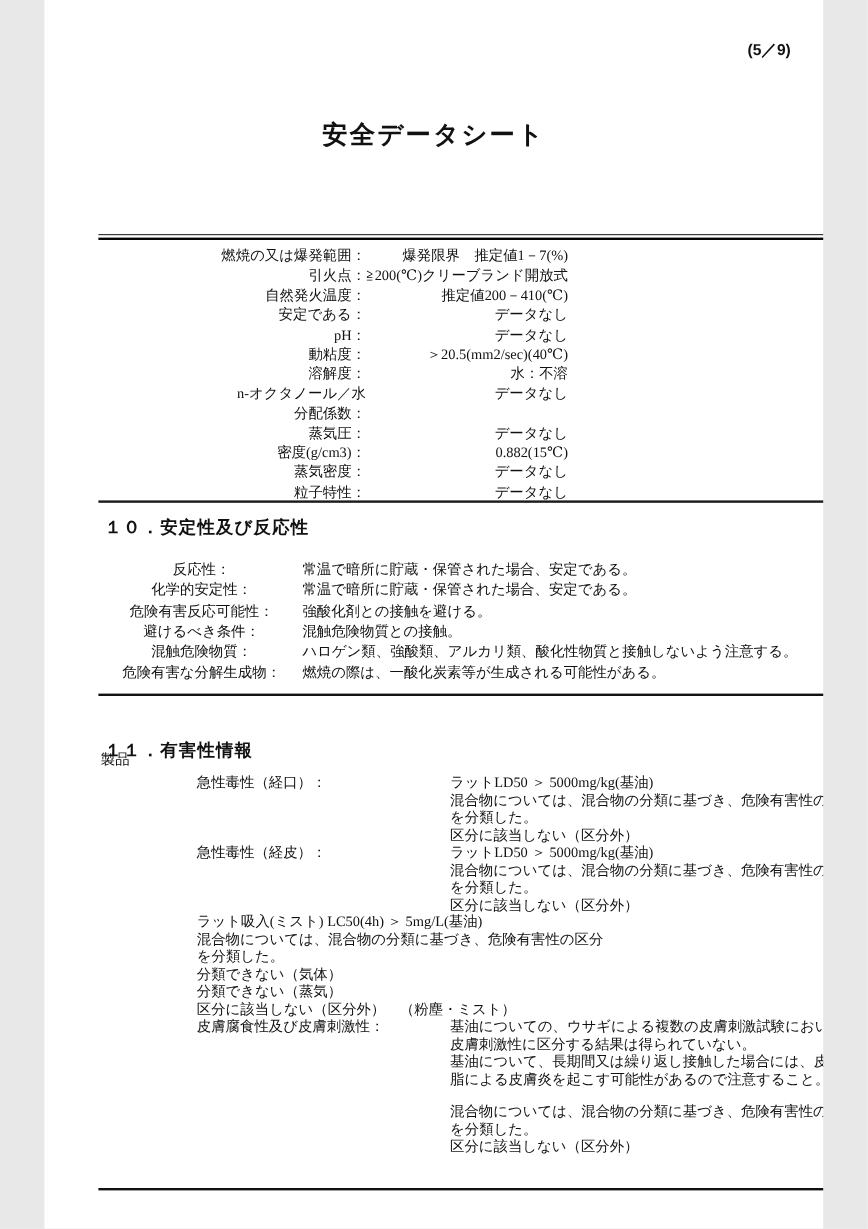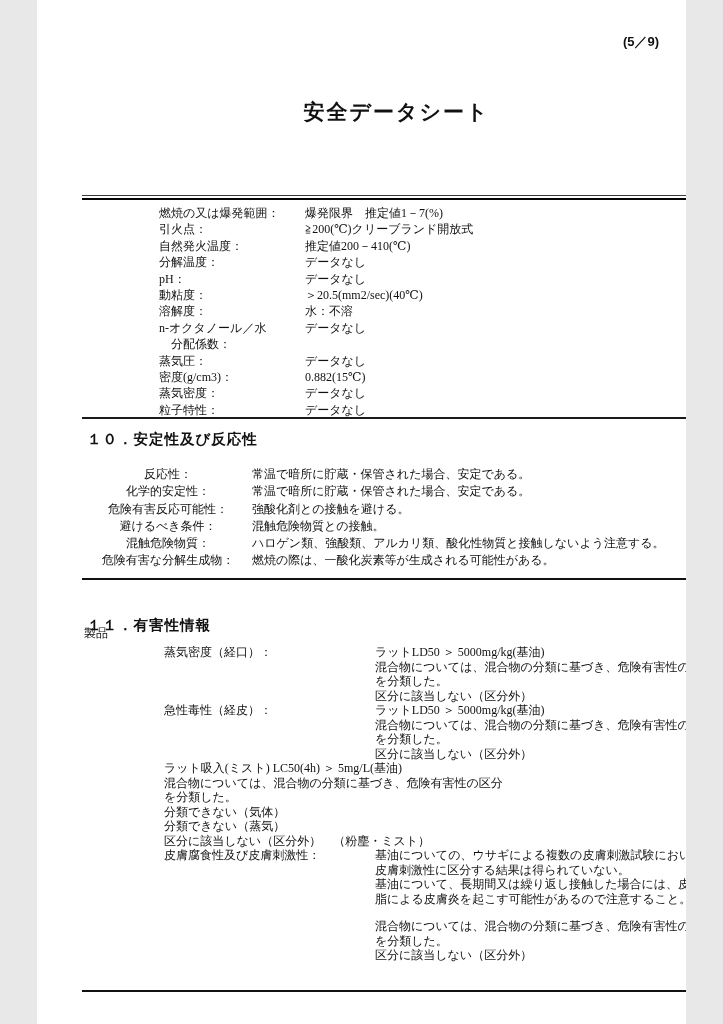--- a/index.html
+++ b/index.html
@@ -15,30 +15,30 @@
   }
   .page-number {
     position:absolute; top:33px; right:27px;
     font-family:"Liberation Sans","DejaVu Sans",sans-serif;
     font-weight:bold; font-size:13px;
   }
   .doc-title {
     position:absolute; top:98px; left:0; width:100%;
     text-align:center;
     font-family:"Liberation Sans","DejaVu Sans",sans-serif;
-    font-weight:bold; font-size:21px; letter-spacing:2px;padding-left:35px;
+    font-weight:bold; font-size:21px; letter-spacing:2px;
   }
   .rule { position:absolute; left:45px; width:637px; }
   .rule-double { top:195px; height:2px; border-top:1px solid #3a3a3a; border-bottom:2px solid #050505; }
   .rule-1 { top:417px; border-top:2.5px solid #1a1a1a; }
   .rule-2 { top:578px; border-top:2px solid #111; }
   .rule-3 { top:990px; border-top:2px solid #111; }
 
   .props { position:absolute; top:205px; left:122px; line-height:16.4px; }
-  .prow { display:flex; }
+  .prow { display:flex;text-align:right; }
   .plabel { width:146px; flex-shrink:0; }
   .pvalue { flex:1; white-space:nowrap; }
 
   .sec-heading {
     position:absolute; left:50px;
     font-family:"Liberation Sans","DejaVu Sans",sans-serif;
     font-weight:bold; font-size:14.5px; letter-spacing:1px;
   }
   .h10 { top:430px; }
   .h11 { top:592px;margin-top:24px; }
@@ -75,21 +75,21 @@
       </div>
     <div class="prow">
         <span class="plabel">引火点：</span>
         <span class="pvalue">≧200(℃)クリーブランド開放式</span>
       </div>
     <div class="prow">
         <span class="plabel">自然発火温度：</span>
         <span class="pvalue">推定値200－410(℃)</span>
       </div>
     <div class="prow">
-        <span class="plabel">分解温度：</span>
+        <span class="plabel">安定である：</span>
         <span class="pvalue">データなし</span>
       </div>
     <div class="prow">
         <span class="plabel">pH：</span>
         <span class="pvalue">データなし</span>
       </div>
     <div class="prow">
         <span class="plabel">動粘度：</span>
         <span class="pvalue">＞20.5(mm2/sec)(40℃)</span>
       </div>
@@ -156,21 +156,21 @@
 
   <div class="rule rule-2"></div>
 
   <div class="sec-heading h11">１１．有害性情報</div>
 
   <div class="product-label">製品</div>
 
   <div class="entries">
 
     <div class="entry">
-      <span class="e-label">蒸気密度（経口）：</span>
+      <span class="e-label">急性毒性（経口）：</span>
       <div class="e-value">
         <div class="vline">ラットLD50 ＞ 5000mg/kg(基油)</div>
         <div class="vline">混合物については、混合物の分類に基づき、危険有害性の区分を分類した。</div>
         <div class="vline">区分に該当しない（区分外）</div>
       </div>
     </div>
 
     <div class="entry">
       <span class="e-label">急性毒性（経皮）：</span>
       <div class="e-value">

